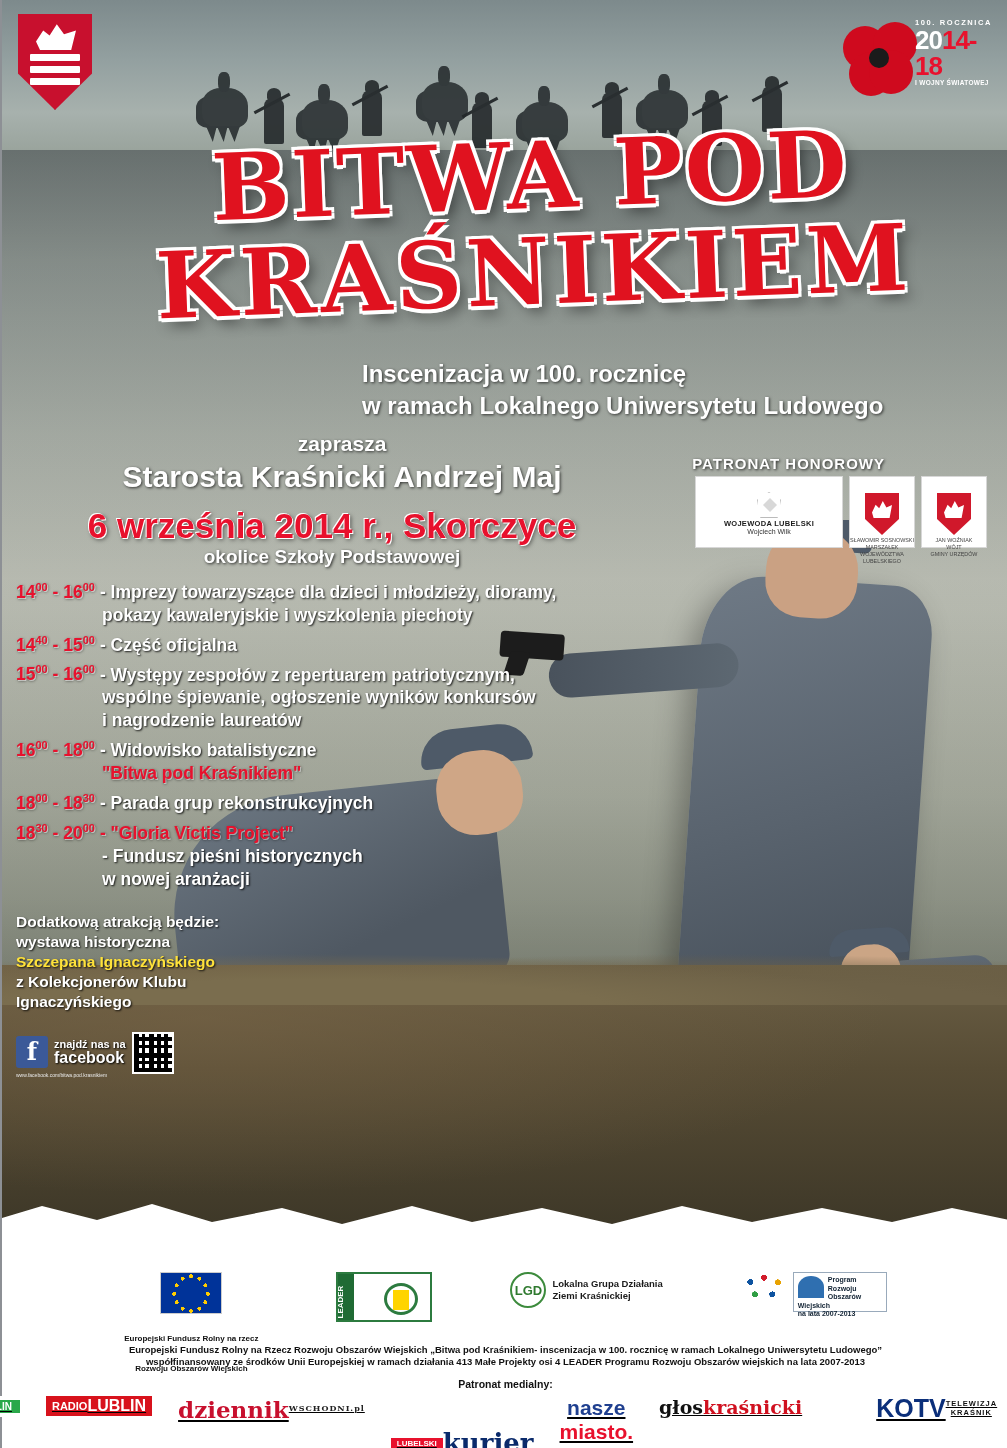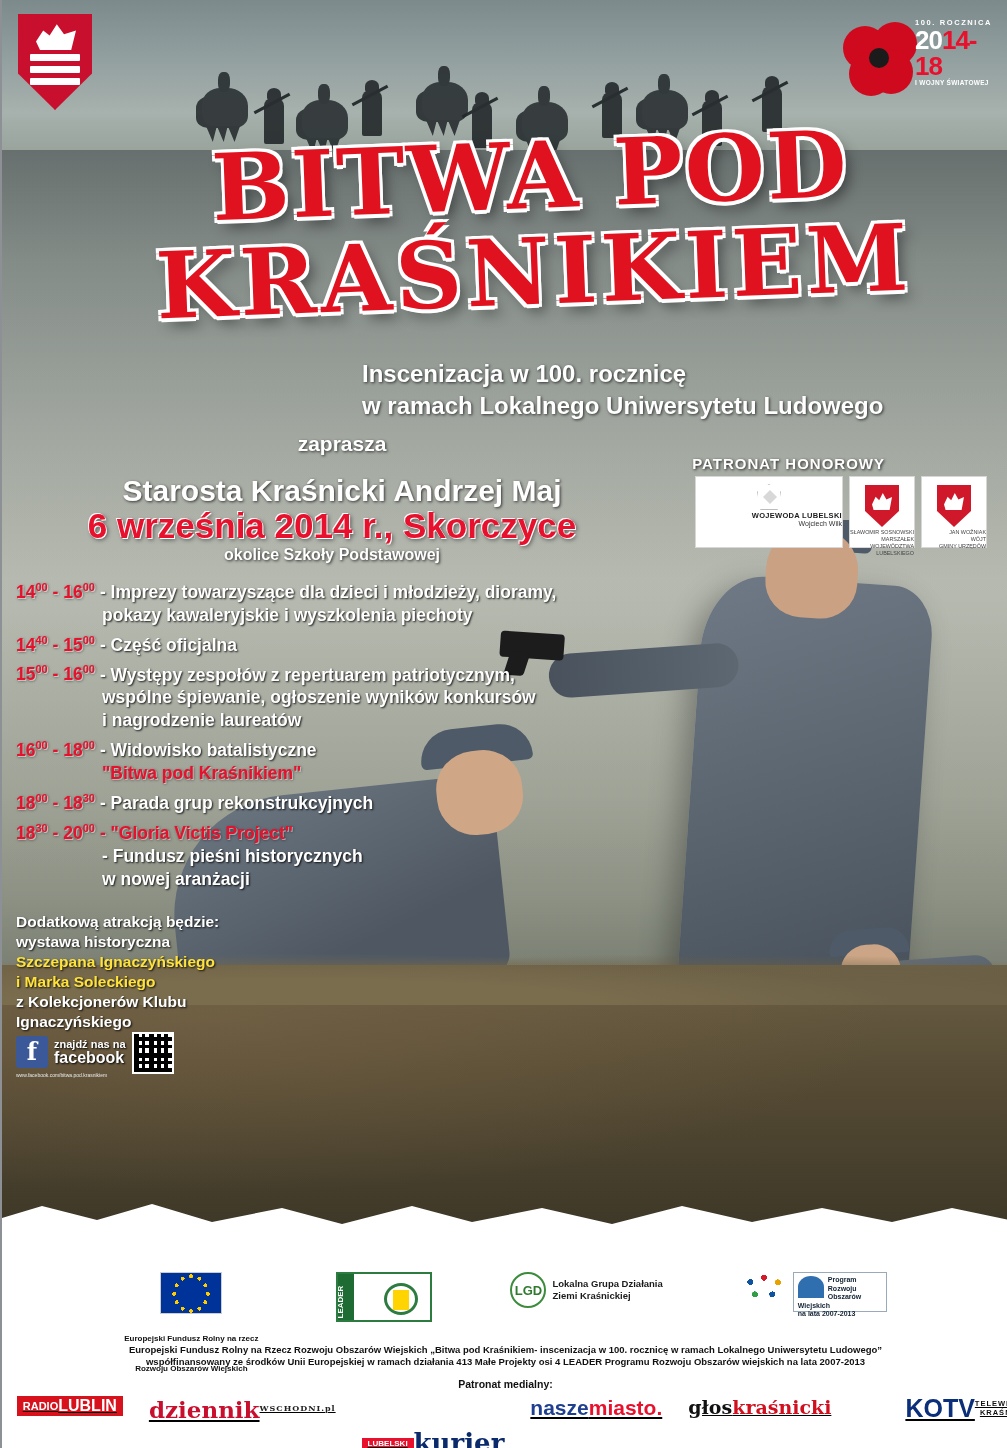--- a/index.html
+++ b/index.html
@@ -201,42 +201,42 @@
   .sub {
     position:absolute; left:360px; top:358px; width:600px;
     text-align:left; color:#fff; font-weight:bold; font-size:24px; line-height:32px;
     text-shadow:1px 1px 3px rgba(0,0,0,.7);
   }
   .invite {
     position:absolute; left:30px; top:432px; width:620px; text-align:center;
     color:#fff; text-shadow:1px 1px 3px rgba(0,0,0,.7);
   }
   .invite .zaprasza { font-size:21px; font-weight:bold; }
-  .invite .starosta { font-size:30px; font-weight:bold; margin-top:18px; }
+  .invite .starosta { font-size:30px; font-weight:bold; margin-top:4px; }
   .date {
     position:absolute; left:20px; top:506px; width:620px; text-align:center;
     color:#e8112d; font-weight:bold; font-size:35px;
     text-shadow:1px 1px 0 #fff, -1px -1px 0 #fff, 2px 2px 4px rgba(0,0,0,.5);
   }
   .place {
     position:absolute; left:20px; top:546px; width:620px; text-align:center;
-    color:#fff; font-weight:bold; font-size:16px; text-shadow:1px 1px 3px rgba(0,0,0,.8);
+    color:#fff; font-weight:bold; font-size:19px; text-shadow:1px 1px 3px rgba(0,0,0,.8);
   }
 
   
   .patronat-label {
     position:absolute; right:124px; top:455px;
     color:#fff; font-weight:bold; font-size:15px; letter-spacing:1px;
     text-shadow:1px 1px 3px rgba(0,0,0,.8);
   }
   .patronat-row { position:absolute; right:22px; top:476px; display:flex; gap:6px; }
   .pbox { background:#fff; border:1px solid #d7d7d7; }
   .pbox.wide { width:148px; height:72px; }
   .pbox.nar { width:66px; height:72px; }
-  .pbox .inner { text-align:right; padding-top:5px; }
+  .pbox .inner { text-align:center; padding-top:5px;margin-top:8px; }
   .eagle {
     width:24px; height:26px; margin:2px auto 1px;
     background:#fff;
     border:1px solid #bbb;
     clip-path:polygon(50% 0,100% 30%,86% 100%,14% 100%,0 30%);
     position:relative;
   }
   .eagle:after{
     content:""; position:absolute; left:5px; top:5px; width:14px;height:14px;
     background:#d8d8d8; clip-path:polygon(50% 0,100% 50%,50% 100%,0 50%);
@@ -378,21 +378,21 @@
   .tvp { background:#fff; text-align:center; }
   .tvp .b { border:2px solid #1b7fc4; color:#1b7fc4; font-weight:bold; font-size:15px; padding:0 5px; display:inline-block; }
   .tvp .c { background:#2aa84a; color:#fff; font-size:10px; font-weight:bold; padding:1px 8px; }
   .radio { background:#d8121c; color:#fff; font-weight:bold; font-size:11px; padding:4px 6px; line-height:12px; }
   .radio b { font-size:16px; }
   .dziennik { color:#c8102e; font-weight:bold; font-size:23px; font-family:"DejaVu Serif",serif;}
   .dziennik small { display:block; color:#222; font-size:8px; letter-spacing:1px; margin-top:-4px;}
   .kurier { text-align:center;margin-top:35px; }
   .kurier .lub { background:#e8112d; color:#fff; font-size:8px; font-weight:bold; padding:1px 6px; display:inline-block;}
   .kurier .k { color:#0a2a6b; font-weight:bold; font-size:26px; font-family:"DejaVu Serif",serif; line-height:24px;}
-  .nasze { font-size:21px; font-weight:bold; }
+  .nasze { font-size:21px; font-weight:bold;flex-direction:column; }
   .nasze .a{color:#1f3f8f;} .nasze .b{color:#e8112d;}
   .glos { font-size:19px; font-weight:bold; font-family:"DejaVu Serif",serif; }
   .glos .g{color:#111;} .glos .k{color:#d0101f;}
   .kotv { text-align:center; }
   .kotv .t { color:#0b2f7a; font-weight:bold; font-size:25px; line-height:24px;margin-left:48px;}
   .kotv .s { font-size:7.5px; color:#111; letter-spacing:1px; font-weight:bold;}
 </style>
 </head>
 <body>
 
@@ -528,21 +528,20 @@
       <span class="accent">- "Gloria Victis Project"</span>
       <span class="cont">- Fundusz pieśni historycznych</span>
       <span class="cont">w nowej aranżacji</span>
     </div>
   </div>
 
   <div class="extra">
     <div>Dodatkową atrakcją będzie:</div>
     <div>wystawa historyczna</div>
     <div class="yellow">Szczepana Ignaczyńskiego</div>
-    <div class="yellow">i Marka Soleckiego</div>
     <div>z Kolekcjonerów Klubu</div>
     <div>Ignaczyńskiego</div>
   </div>
 
   <div class="fb">
     <div class="f">f</div>
     <div class="txt">
       <span>znajdź nas na</span><br>
       <b>facebook</b>
     </div>

